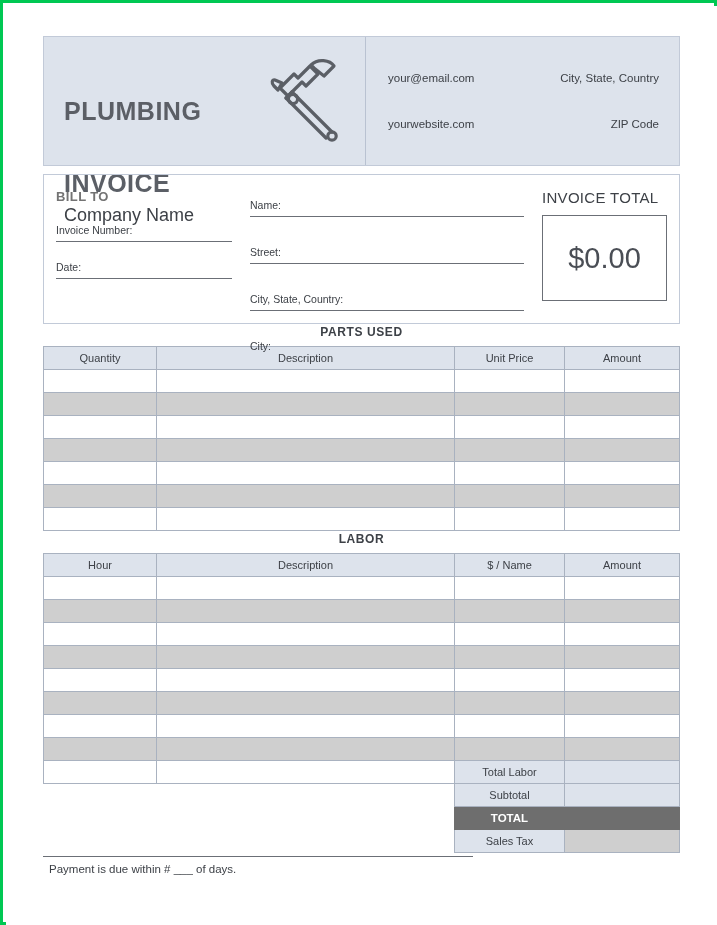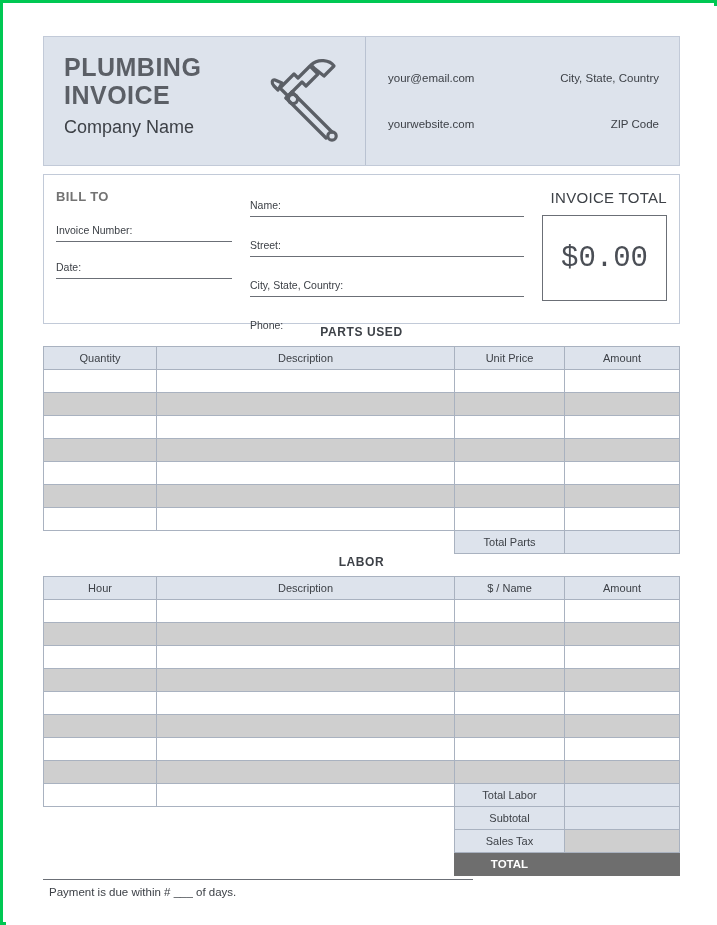--- a/index.html
+++ b/index.html
@@ -51,20 +51,21 @@
   }
   .title-block {
     padding-top: 4px;
   }
   .title-line1, .title-line2 {
     font-size: 25px;
     font-weight: bold;
     color: #5b5f66;
     letter-spacing: 0.5px;
     line-height: 1.12;
+    margin-top: 44px;
   }
   .company-name {
     font-size: 18px;
     color: #3d4147;
     margin-top: 8px;
   }
   .wrench-wrap {
     width: 110px;
     display: flex;
     align-items: center;
@@ -103,55 +104,54 @@
   }
   .bt-col2 {
     width: 290px;
     box-sizing: border-box;
     padding: 14px 10px 8px 6px;
   }
   .bt-col3 {
     flex: 1;
     box-sizing: border-box;
     padding: 4px 12px 8px 8px;
-    text-align: right;
+    text-align: left;
   }
   .bt-title {
     font-size: 13px;
     font-weight: bold;
     color: #737373;
     letter-spacing: 0.4px;
     margin-bottom: 20px;
   }
   .bt-field {
     font-size: 10.5px;
     color: #3d4147;
     border-bottom: 1px solid #6b6f76;
     padding-bottom: 3px;
     margin-bottom: 19px;
     height: 14px;
   }
   .bt-field.wide {
-    margin-bottom: 22px;
+    margin-bottom: 29px;
   }
   .invoice-total-label {
     font-size: 15px;
     color: #3d4147;
     letter-spacing: 0.3px;
     margin-bottom: 9px;
   }
   .invoice-total-box {
     border: 1px solid #6b6f76;
     height: 84px;
     display: flex;
     align-items: center;
     justify-content: center;
     font-size: 29px;
     color: #4a4e55;
-    font-family: Liberation Mono, monospace;
   }
 
   
   .section-title {
     text-align: center;
     font-size: 12px;
     font-weight: bold;
     color: #3d4147;
     letter-spacing: 0.6px;
     margin: 1px 0 7px 0;
@@ -279,21 +279,21 @@
     <div class="billto">
       <div class="bt-col1">
         <div class="bt-title">BILL TO</div>
         <div class="bt-field">Invoice Number:</div>
         <div class="bt-field">Date:</div>
       </div>
       <div class="bt-col2">
         <div class="bt-field wide">Name:</div>
         <div class="bt-field wide">Street:</div>
         <div class="bt-field wide">City, State, Country:</div>
-        <div class="bt-field wide" style="border-bottom:none;">Phone:</div>
+        <div class="bt-field wide" style="border-bottom:none;">City:</div>
       </div>
       <div class="bt-col3">
         <div class="invoice-total-label">INVOICE TOTAL</div>
         <div class="invoice-total-box">$0.00</div>
       </div>
     </div>
 
     <div class="section-title">PARTS USED</div>
     <table class="grid">
       <colgroup>
@@ -346,26 +346,20 @@
           <td></td>
           <td></td>
           <td></td>
         </tr>
         <tr class="light">
           <td></td>
           <td></td>
           <td></td>
           <td></td>
         </tr>
-        <tr>
-          <td class="noborder"></td>
-          <td class="noborder"></td>
-          <td class="total-label">Total Parts</td>
-          <td class="total-value"></td>
-        </tr>
       </tbody>
     </table>
 
     <div class="section-title">LABOR</div>
     <table class="grid">
       <colgroup>
         <col class="col-qty">
           <col class="col-desc">
           <col class="col-price">
           <col class="col-amount">
@@ -435,28 +429,28 @@
         </tr>
         <tr>
           <td class="noborder"></td>
           <td class="noborder"></td>
           <td class="total-label">Subtotal</td>
           <td class="total-value"></td>
         </tr>
         <tr>
           <td class="noborder"></td>
           <td class="noborder"></td>
+          <td class="total-row-dark">TOTAL</td>
+          <td class="total-row-dark-right"></td>
+        </tr>
+        <tr>
+          <td class="noborder"></td>
+          <td class="noborder"></td>
           <td class="total-label">Sales Tax</td>
           <td class="salestax-value"></td>
-        </tr>
-        <tr>
-          <td class="noborder"></td>
-          <td class="noborder"></td>
-          <td class="total-row-dark">TOTAL</td>
-          <td class="total-row-dark-right"></td>
         </tr>
       </tbody>
     </table>
 
     <div class="footer-notes">
       <div class="left-split">
         <div class="ls-left">
             <div class="rule"></div>
           </div>
         <div class="ls-right"></div>

